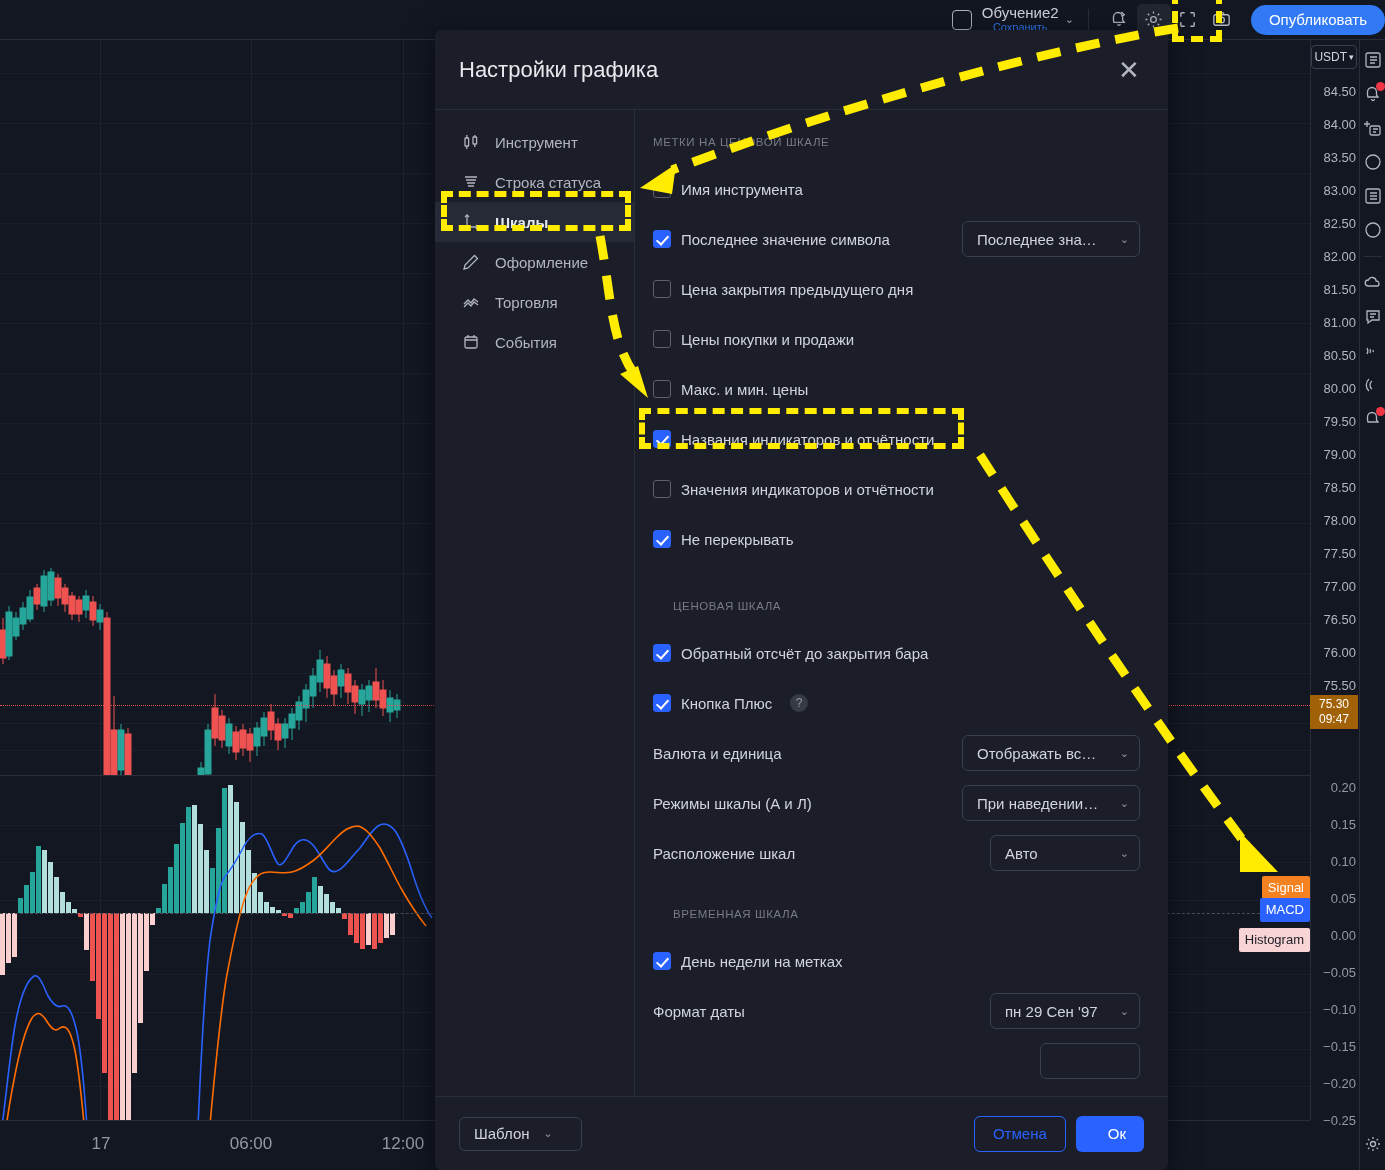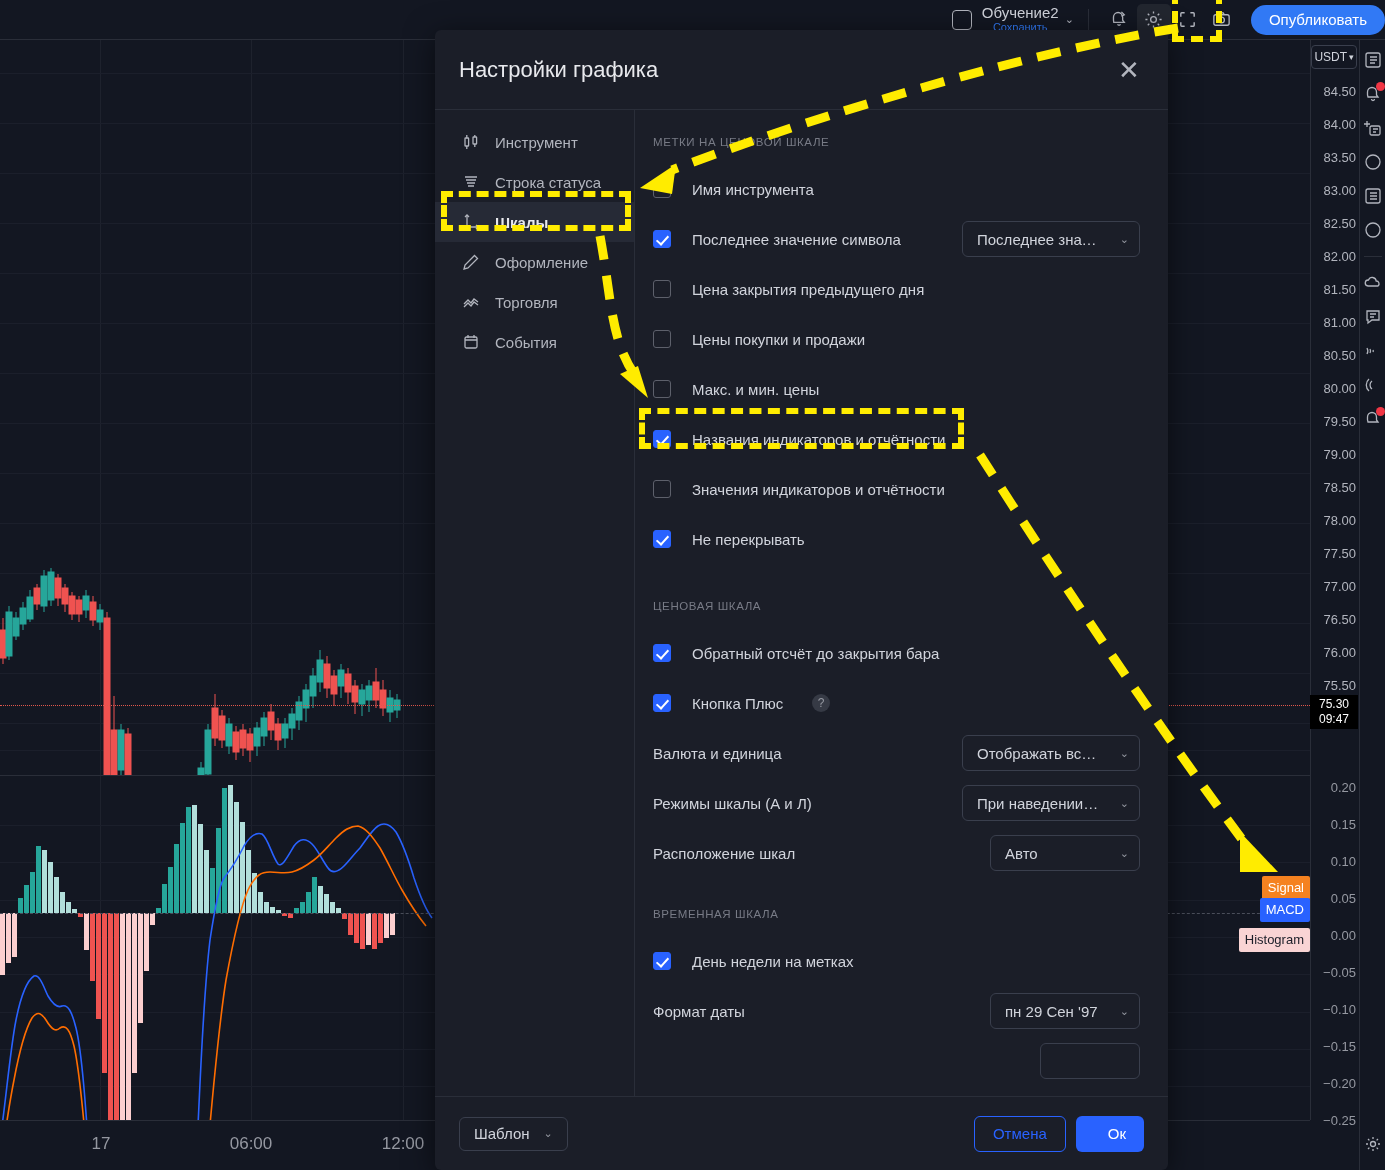--- a/index.html
+++ b/index.html
@@ -36,21 +36,21 @@
 
   .usdt-btn {
     position: absolute; top: 45px; right: 28px; width: 46px; height: 24px;
     border: 1px solid #3a3f4d; border-radius: 4px;
     color: #d1d4dc; font-size: 12px; display: flex; align-items: center;
     justify-content: center; gap: 2px; background: #131722;
   }
 
   .last-price-badge {
     position: absolute; right: 27px; width: 48px; height: 34px;
-    background: #000000; color: #fff; font-size: 12px;
+    background: #a16207; color: #fff; font-size: 12px;
     display: flex; flex-direction: column; align-items: center; justify-content: center;
     line-height: 15px;
   }
   .price-dotted {
     position: absolute; left: 0; right: 75px; height: 0;
     border-top: 1px dotted #e2574c;
   }
   .zero-dashed {
     position: absolute; left: 0; right: 75px; height: 0;
     border-top: 1px dashed #4a4e5a;
@@ -117,23 +117,23 @@
     padding-left: 26px; color: #b2b5be; font-size: 15px; position: relative;
   }
   .nav-item.sel { background: #262a36; color: #e8e9ed; font-weight: bold; }
   .nav-ic { width: 20px; height: 20px; flex: none; color: #b2b5be; }
 
   .panel { flex: 1; padding: 22px 28px 10px 18px; overflow: hidden; position: relative; }
   .sect {
     color: #787b86; font-size: 11.5px; letter-spacing: .6px;
     margin: 4px 0 16px 0;
   }
-  .sect.spaced { margin-top: 36px; }
+  .sect.spaced { margin-top: 36px; margin-left: 20px; }
   .row { display: flex; align-items: center; min-height: 50px; }
-  .cbrow { display: flex; align-items: center; gap: 21px; min-height: 50px; }
+  .cbrow { display: flex; align-items: center; gap: 10px; min-height: 50px; }
   .cb {
     width: 18px; height: 18px; border-radius: 3px; border: 1px solid #5d606b;
     flex: none; position: relative; background: transparent;
   }
   .cb.on { background: #2962ff; border-color: #2962ff; }
   .cb.on::after {
     content: ""; position: absolute; left: 5px; top: 2px; width: 5px; height: 10px;
     border: solid #fff; border-width: 0 2px 2px 0; transform: rotate(42deg);
   }
   .cb-label { color: #d1d4dc; font-size: 15px; }
@@ -156,21 +156,21 @@
     display: flex; align-items: center; padding: 0 14px;
     color: #5d606b; font-size: 15px; background: #1b1e28;
   }
 
   .modal-foot {
     height: 74px; border-top: 1px solid #2a2e39; display: flex; align-items: center;
     padding: 0 24px; gap: 10px;
   }
   .tpl {
     height: 34px; border: 1px solid #3a3f4d; border-radius: 6px; display: flex;
-    align-items: center; gap: 14px; padding: 0 14px 0 14px; color: #d1d4dc; font-size: 15px;
+    align-items: center; gap: 14px; padding: 0 28px 0 14px; color: #d1d4dc; font-size: 15px;
   }
   .btn {
     height: 36px; border-radius: 6px; display: flex; align-items: center;
     padding: 0 18px; font-size: 15px;
   }
   .btn.ghost { border: 1px solid #2962ff; color: #2962ff; }
   .btn.prim { background: #2962ff; color: #fff; padding-left: 32px; }
 
   
   .anno { position: absolute; inset: 0; pointer-events: none; }

